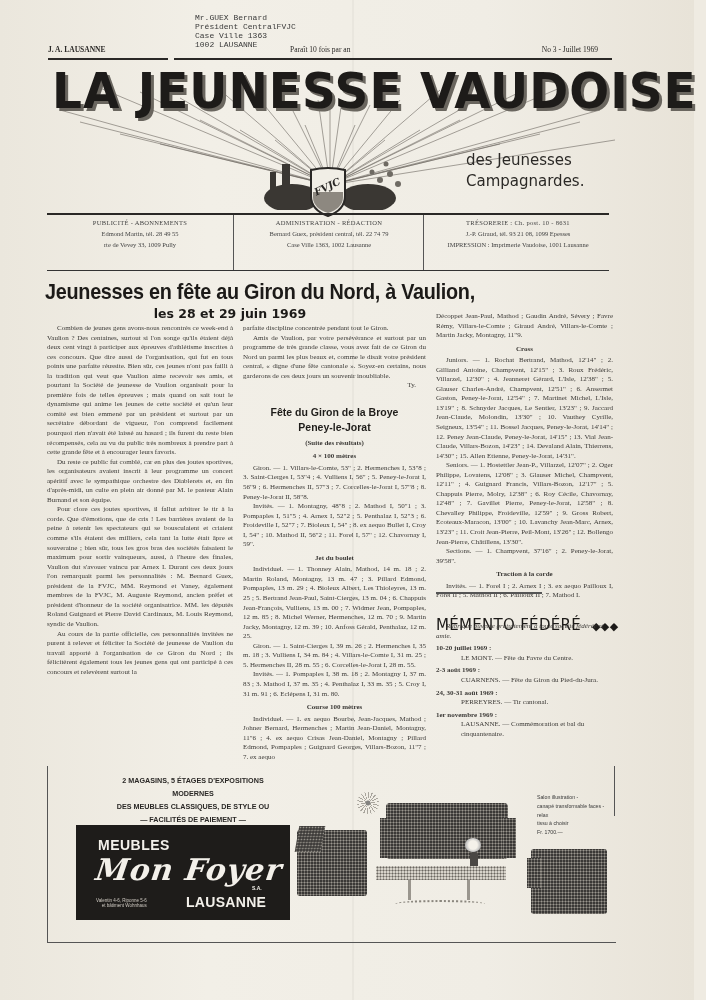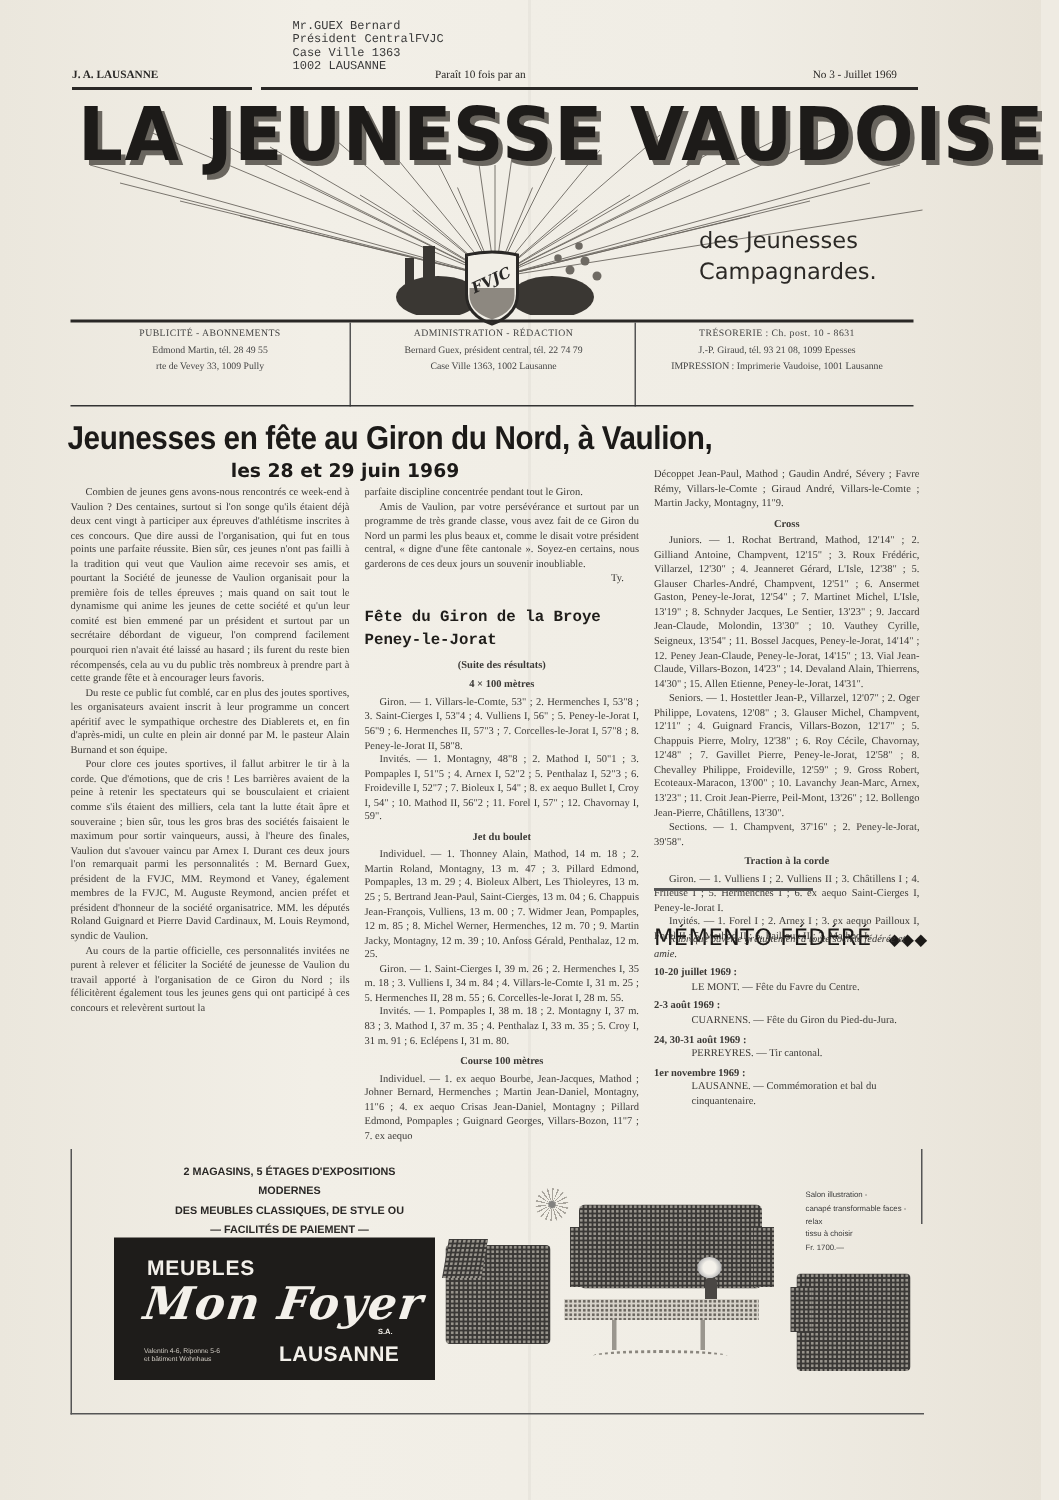--- a/index.html
+++ b/index.html
@@ -50,39 +50,39 @@
     color:#1c1a18; }
   .subhead { position:absolute; left:30px; top:306px; width:400px; text-align:center;
     font-family:"DejaVu Sans", sans-serif; font-weight:bold; font-size:12.5px; color:#1c1a18; }
 
   .col { position:absolute; font-size:7px; line-height:9.55px; color:#3b3936; text-align:justify; }
   .col p { margin:0; text-indent:10px; }
   .col1 { left:47px; top:324px; width:186px; }
   .col2 { left:243px; top:324px; width:183px; }
   .col3 { left:436px; top:284px; width:177px;margin-top:28px; }
 
-  .sec-title { font-family:Liberation Mono, monospace; font-weight:bold; font-size:10.5px;
-    text-align:left; line-height:15px; color:#1f1d1a; }
+  .sec-title { font-family:Liberation Sans, sans-serif; font-weight:bold; font-size:10.5px;
+    text-align:center; line-height:15px; color:#1f1d1a; }
   .sec-small { text-align:center; font-weight:bold; font-size:7px; margin:4px 0 2px; }
   .sig { text-align:right; padding-right:10px; }
 
   .memento-rule { position:absolute; left:436px; top:592px; width:106px; height:2px; background:#555; }
   .memento-title { position:absolute; left:436px; top:600px; font-family:"DejaVu Sans", sans-serif;
     font-weight:normal; font-size:15px; letter-spacing:0.3px; color:#1c1a18; white-space:nowrap;margin-top:16px; }
   .memento-body { position:absolute; left:436px; top:622px; width:177px; font-size:7px; line-height:9.6px; color:#3b3936; }
   .memento-body .date { font-weight:bold; margin-top:3px; }
   .memento-body .ev { padding-left:25px; }
 
   .ad { position:absolute; left:47px; top:766px; width:568px; height:176px;
     border-left:1px solid #555; border-bottom:1px solid #555; }
   .ad-right-border { position:absolute; left:614px; top:766px; width:1px; height:50px; background:#555; }
   .ad-head { position:absolute; left:20px; top:8px; width:250px; text-align:center;
     font-family:"Liberation Sans", sans-serif; font-weight:bold; font-size:7.2px; line-height:13px; color:#2a2826; }
   .ad-logo { position:absolute; left:28px; top:59px; width:214px; height:95px; background:#1e1c1a; color:#f3f0ea;
-    font-family:"Liberation Sans", sans-serif; }
+    font-family:"Liberation Sans", sans-serif;text-align:right; }
   .ad-logo .meubles { position:absolute; left:22px; top:12px; font-size:14px; font-weight:bold; letter-spacing:.5px; }
   .ad-logo .brand { position:absolute; left:20px; top:27px; font-family:"DejaVu Serif", serif; font-style:italic; font-weight:bold;
     font-size:30px; letter-spacing:1px; transform:skewX(-8deg); }
   .ad-logo .sa { position:absolute; left:176px; top:60px; font-size:5px; font-weight:bold; }
   .ad-logo .addr { position:absolute; left:20px; top:73px; font-size:4.5px; line-height:5px; color:#cfcac2; }
   .ad-logo .city { position:absolute; left:110px; top:69px; font-size:14px; font-weight:bold; letter-spacing:.3px; }
   .ad-note { position:absolute; left:537px; top:793px; font-family:"Liberation Sans", sans-serif; font-size:5.2px; line-height:8.8px; color:#3a3a3a; }
 
   .halftone { background-color:#3a3836;
     background-image: radial-gradient(circle, #9a968e 0.8px, transparent 1.2px);
@@ -239,21 +239,20 @@
     <p>Individuel. — 1. ex aequo Bourbe, Jean-Jacques, Mathod ; Johner Bernard, Hermenches ; Martin Jean-Daniel, Montagny, 11"6 ; 4. ex aequo Crisas Jean-Daniel, Montagny ; Pillard Edmond, Pompaples ; Guignard Georges, Villars-Bozon, 11"7 ; 7. ex aequo</p>
   </div>
 
   <div class="col col3">
     <p style="text-indent:0">Décoppet Jean-Paul, Mathod ; Gaudin André, Sévery ; Favre Rémy, Villars-le-Comte ; Giraud André, Villars-le-Comte ; Martin Jacky, Montagny, 11"9.</p>
     <div class="sec-small">Cross</div>
     <p>Juniors. — 1. Rochat Bertrand, Mathod, 12'14" ; 2. Gilliand Antoine, Champvent, 12'15" ; 3. Roux Frédéric, Villarzel, 12'30" ; 4. Jeanneret Gérard, L'Isle, 12'38" ; 5. Glauser Charles-André, Champvent, 12'51" ; 6. Ansermet Gaston, Peney-le-Jorat, 12'54" ; 7. Martinet Michel, L'Isle, 13'19" ; 8. Schnyder Jacques, Le Sentier, 13'23" ; 9. Jaccard Jean-Claude, Molondin, 13'30" ; 10. Vauthey Cyrille, Seigneux, 13'54" ; 11. Bossel Jacques, Peney-le-Jorat, 14'14" ; 12. Peney Jean-Claude, Peney-le-Jorat, 14'15" ; 13. Vial Jean-Claude, Villars-Bozon, 14'23" ; 14. Devaland Alain, Thierrens, 14'30" ; 15. Allen Etienne, Peney-le-Jorat, 14'31".</p>
     <p>Seniors. — 1. Hostettler Jean-P., Villarzel, 12'07" ; 2. Oger Philippe, Lovatens, 12'08" ; 3. Glauser Michel, Champvent, 12'11" ; 4. Guignard Francis, Villars-Bozon, 12'17" ; 5. Chappuis Pierre, Molry, 12'38" ; 6. Roy Cécile, Chavornay, 12'48" ; 7. Gavillet Pierre, Peney-le-Jorat, 12'58" ; 8. Chevalley Philippe, Froideville, 12'59" ; 9. Gross Robert, Ecoteaux-Maracon, 13'00" ; 10. Lavanchy Jean-Marc, Arnex, 13'23" ; 11. Croit Jean-Pierre, Peil-Mont, 13'26" ; 12. Bollengo Jean-Pierre, Châtillens, 13'30".</p>
     <p>Sections. — 1. Champvent, 37'16" ; 2. Peney-le-Jorat, 39'58".</p>
     <div class="sec-small">Traction à la corde</div>
-    <p>Giron. — 1. Vulliens I ; 2. Vulliens II ; 3. Châtillens I ; 4. Frileuse I ; 5. Hermenches I ; 6. ex aequo Saint-Cierges I, Peney-le-Jorat I.</p>
     <p>Invités. — 1. Forel I ; 2. Arnex I ; 3. ex aequo Pailloux I, Forel II ; 5. Mathod II ; 6. Pailloux II ; 7. Mathod I.</p>
   </div>
 
   <div class="memento-rule"></div>
   <div class="memento-title">
     <span>MÉMENTO FÉDÉRÉ</span>
     <span style="font-size:11px;margin-left:6px;">◆◆◆</span>
   </div>
   <div class="memento-body">
     <p style="margin:0;text-indent:10px;font-style:italic;">Rubrique ouverte gratuitement à toute société fédérée et amie.</p>

